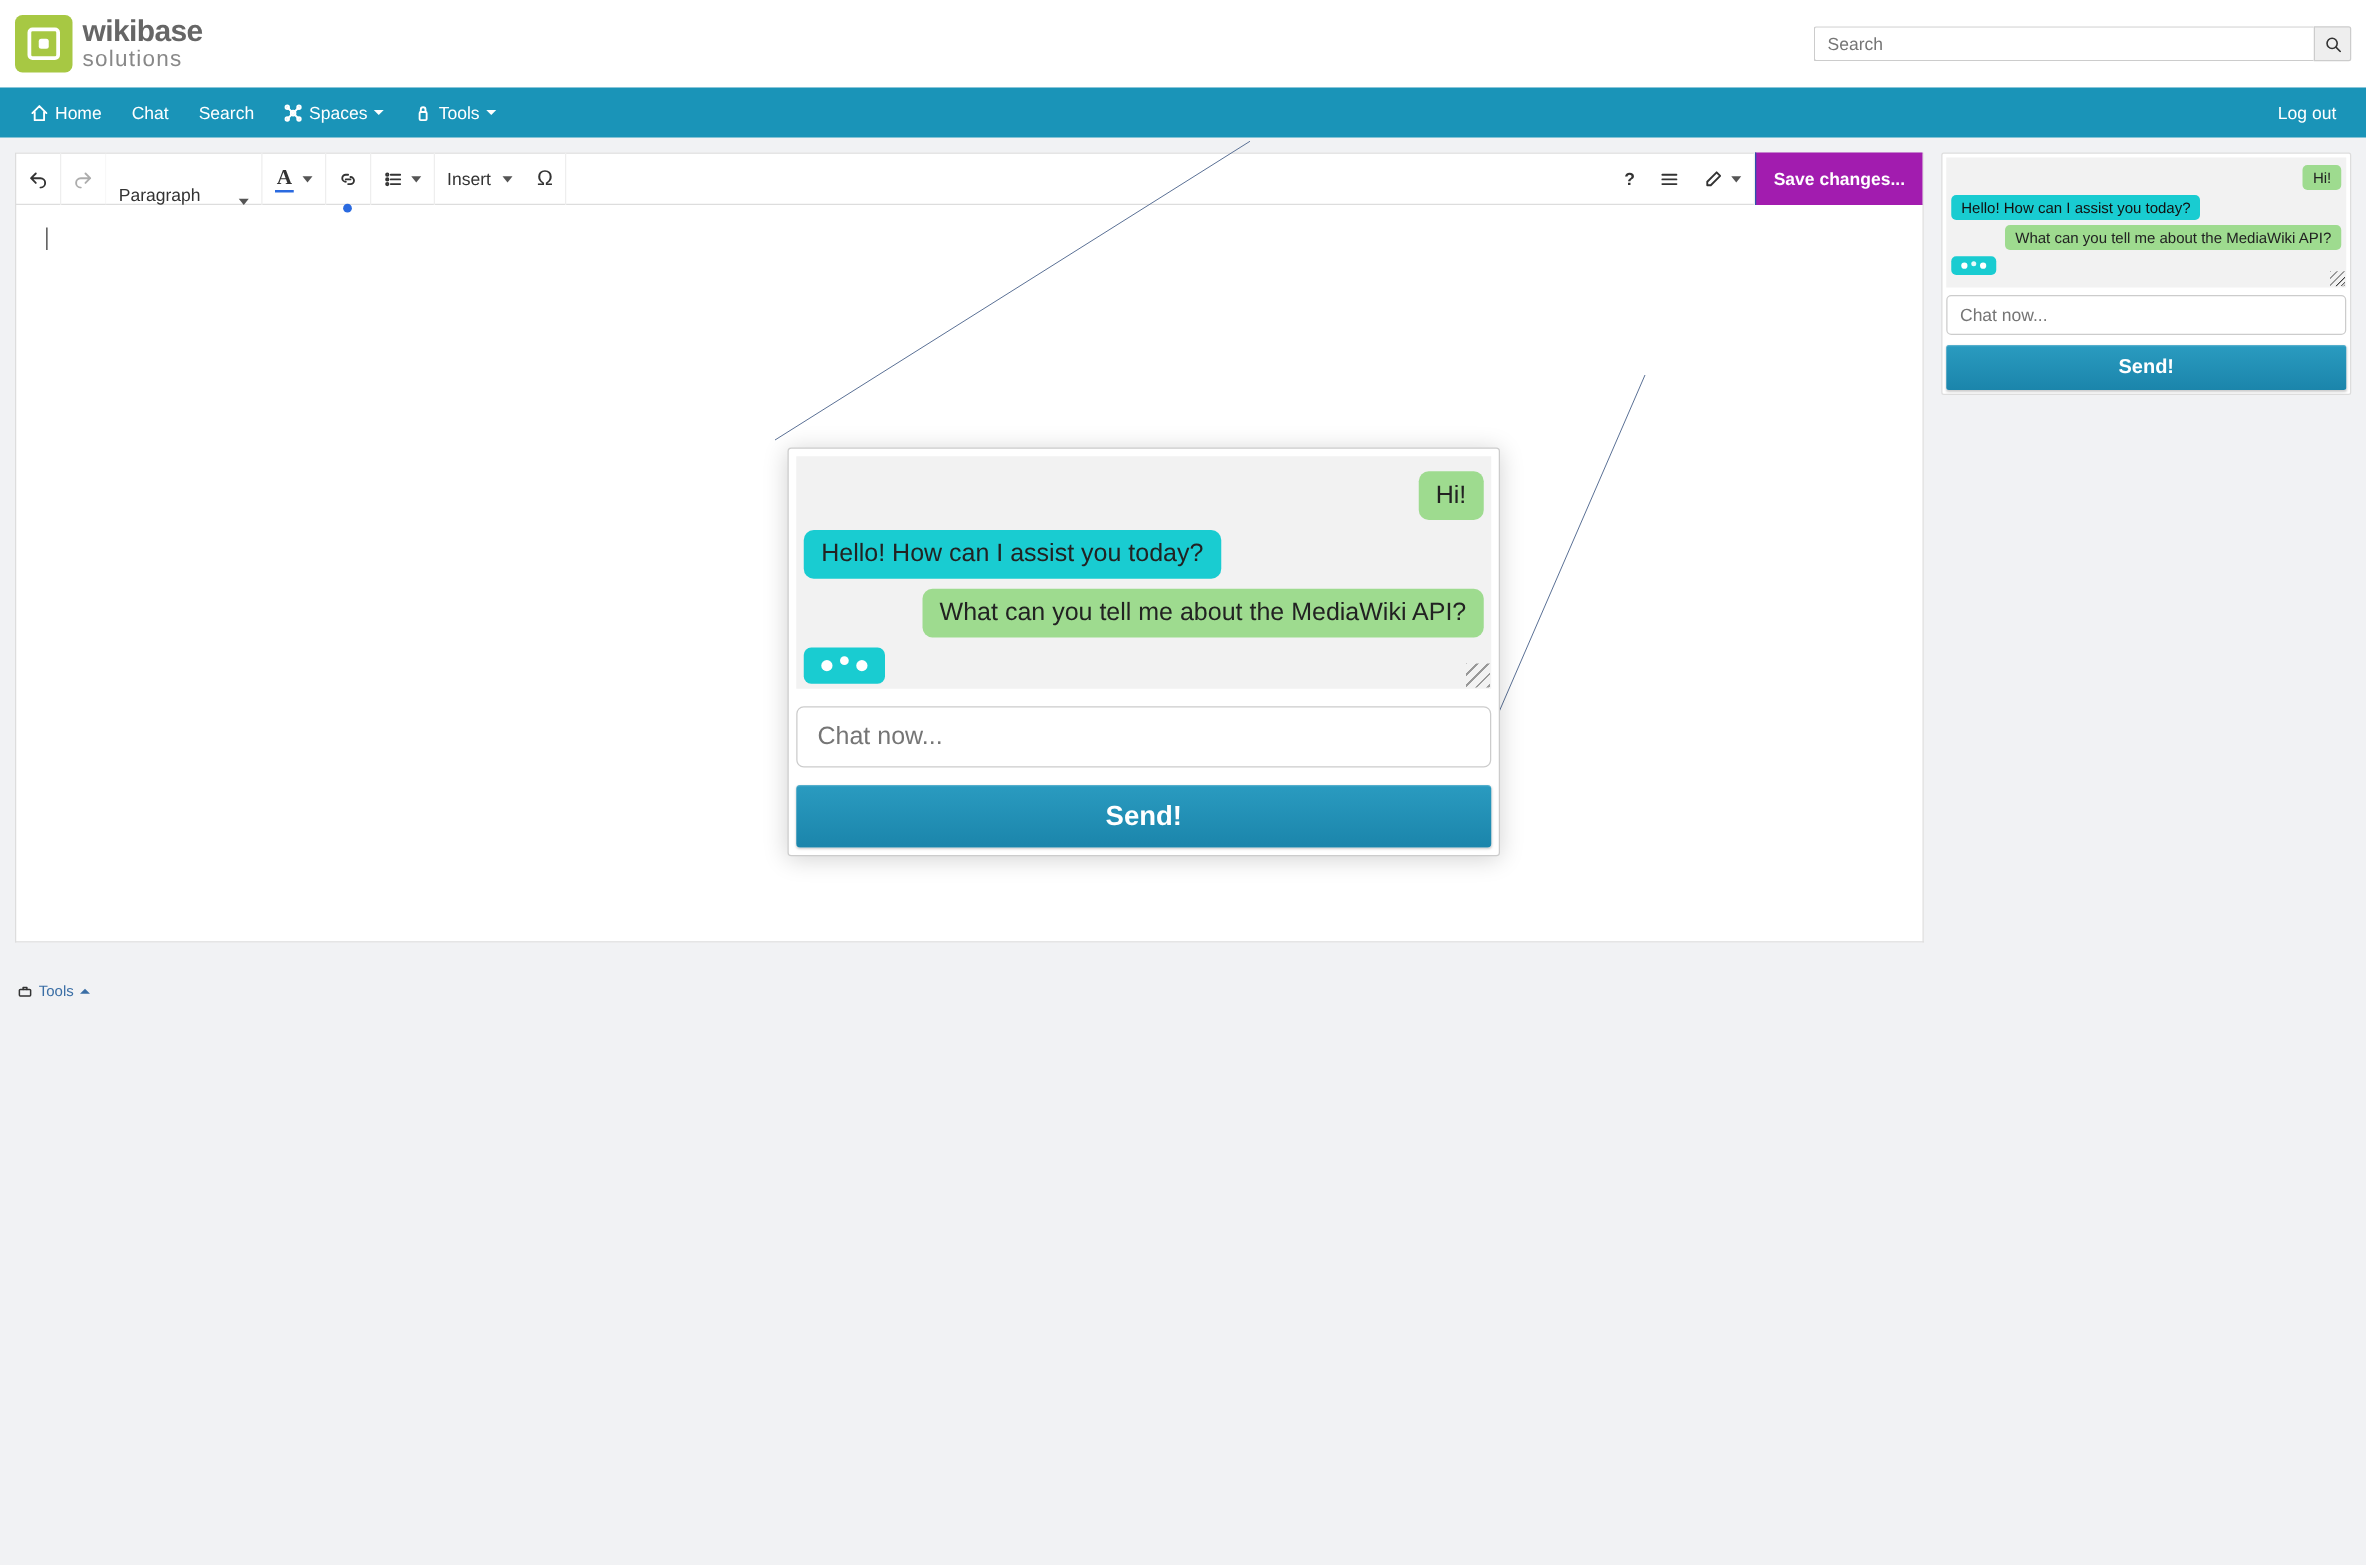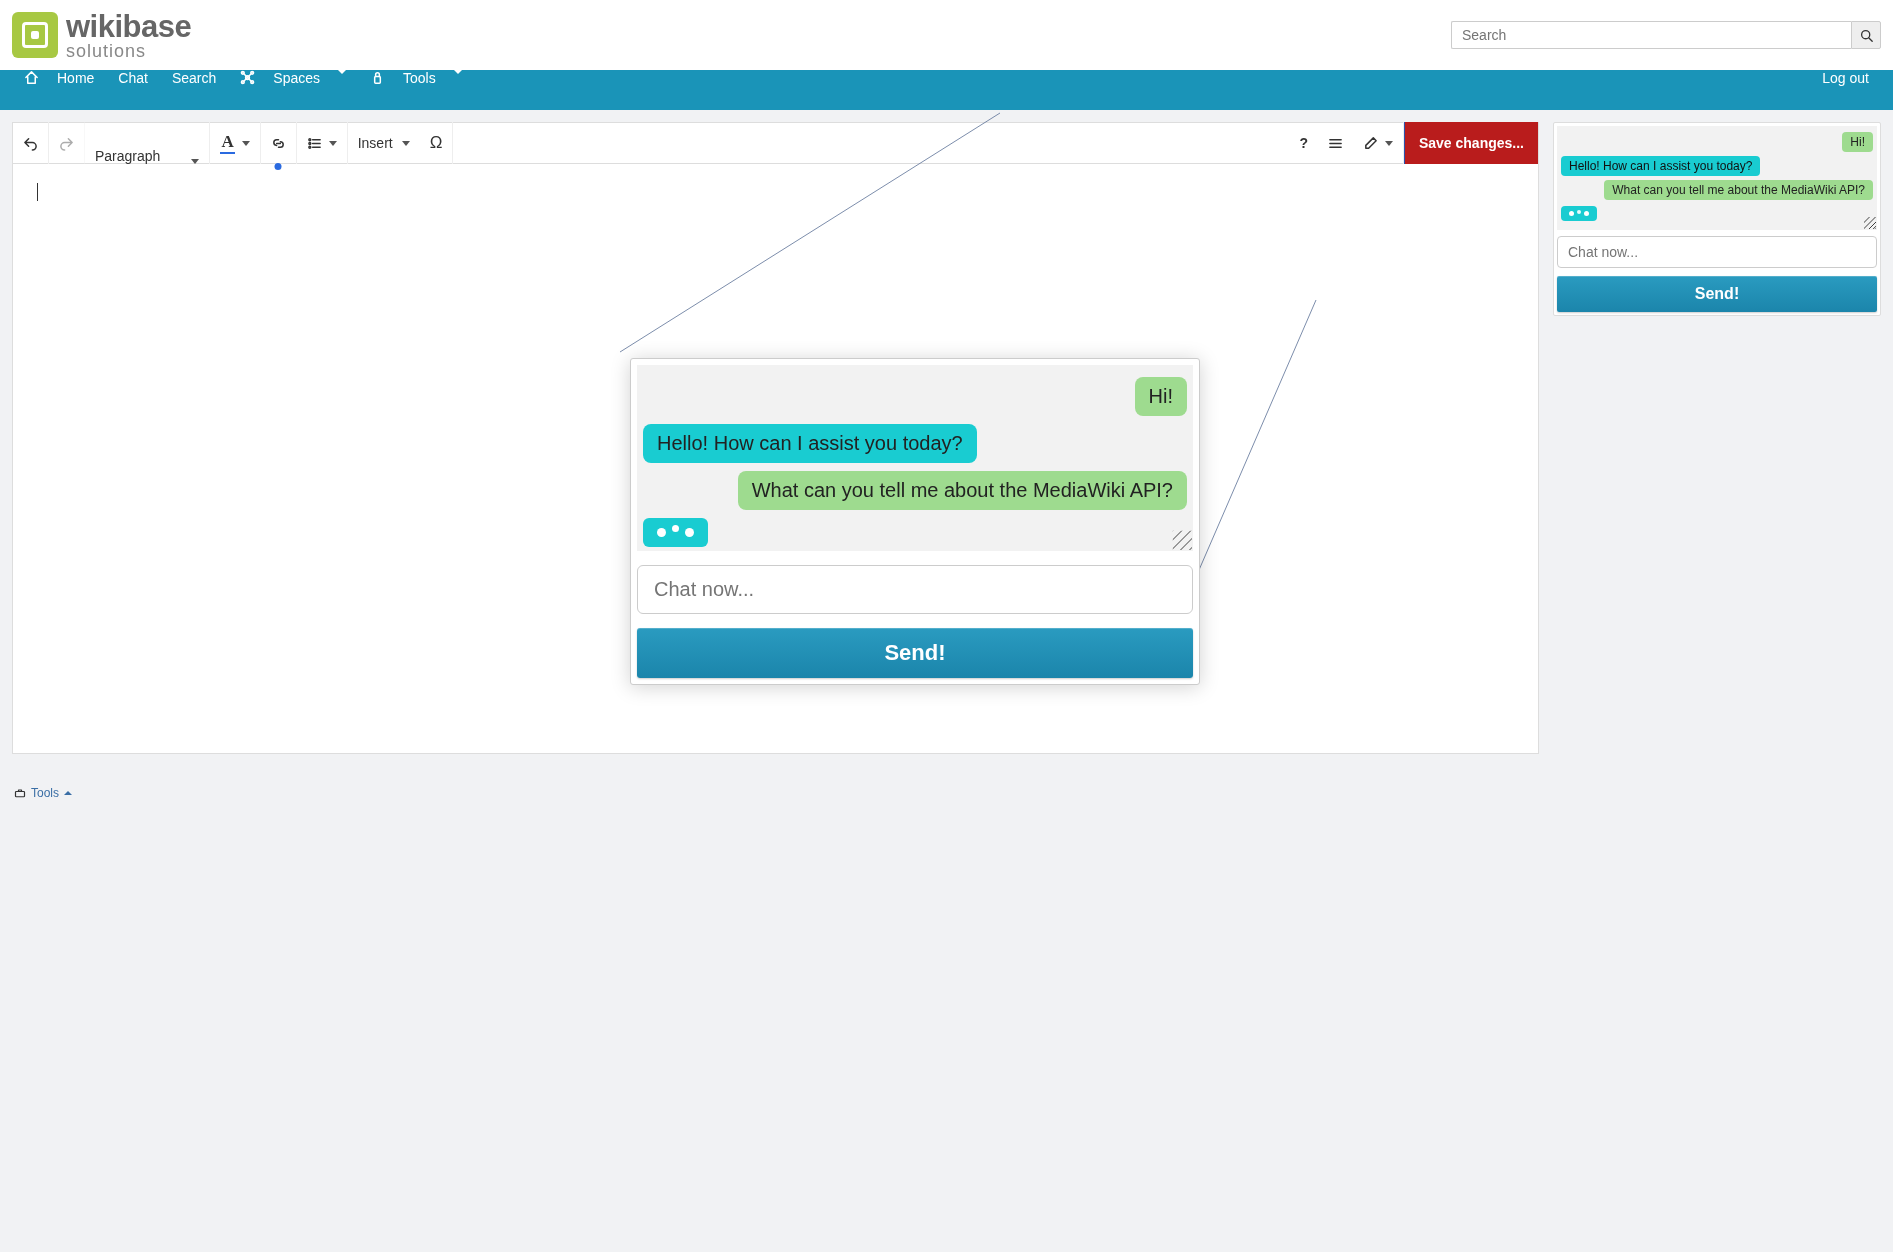--- a/index.html
+++ b/index.html
@@ -5,45 +5,45 @@
   * { box-sizing: border-box; margin: 0; padding: 0; }
   body { font-family: "Helvetica Neue", Arial, sans-serif; background: #f1f2f4; color: #333; }
   
   
   .top-header { background: #fff; display: flex; align-items: center; padding: 4px 12px; height: 70px; gap: 20px; }
   .logo-block { display: flex; align-items: center; gap: 8px; }
   .logo-sq { width: 46px; height: 46px; background: #a7c843; border-radius: 6px; display:flex; align-items:center; justify-content:center; }
   .logo-sq-inner { width:26px; height:26px; border:3px solid #fff; border-radius:4px; display:flex;align-items:center;justify-content:center;}
   .logo-sq-dot{width:8px;height:8px;background:#fff;border-radius:2px;}
   .logo-text { line-height:1; }
-  .logo-text .l1 { font-size:31px; color:#666; font-weight:600; letter-spacing:-0.5px;}
+  .logo-text .l1 { font-size:24px; color:#666; font-weight:600; letter-spacing:-0.5px;}
   .logo-text .l2 { font-size:18px; color:#888; font-weight:400; letter-spacing:1px;}
   .header-spacer { flex:1; }
   .search-stack { display:flex; flex-direction:column; gap:4px; width:430px; }
   .search-row { display:flex; }
   .search-row input { flex:1; border:1px solid #ccc; border-right:none; padding:5px 10px; font-size:14px; border-radius:2px 0 0 2px;}
   .search-row button { width:30px; border:1px solid #ccc; background:#eee; border-radius:0 2px 2px 0; display:flex;align-items:center;justify-content:center; cursor:pointer;}
   
   
   .navbar { background:#1a94b8; height:40px; display:flex; align-items:center; padding:0 12px; color:#fff; font-size:14px;}
-  .navbar .nav-item { padding:0 12px; display:flex; gap:18px; height:40px; cursor:pointer;}
+  .navbar .nav-item { padding:0 12px; display:flex; align-items:center; gap:5px; height:40px; cursor:pointer;}
   .nav-spacer{flex:1;}
   .caret{width:0;height:0;border-left:4px solid transparent;border-right:4px solid transparent;border-top:4px solid #fff;}
   
   
   .main-wrap { padding: 12px 12px 0 12px; display:flex; gap:14px; align-items:flex-start; position:relative;}
   .editor-col { flex:1; min-width:0; }
   .page-title { font-size:34px; font-weight:400; color:#111; padding: 12px 0 6px 0; border-bottom:1px solid #ddd; margin-bottom:28px;}
   
   .ve-toolbar { background:#fff; border:1px solid #ddd; display:flex; align-items:center; height:42px; font-size:14px; position:relative;}
   .tb-btn { padding:0 10px; height:42px; display:flex; align-items:center; gap:4px; cursor:pointer; border-right:1px solid #eee; position:relative;}
   .tb-btn.nosep{border-right:none;}
   .tb-select { padding:0 10px; height:42px; display:flex; align-items:flex-end; gap:28px; cursor:pointer; border-right:1px solid #eee; min-width:100px; justify-content:space-between;}
   .tb-spacer{flex:1;}
-  .tb-save { background:#b91c1c; color:#fff; font-weight:bold; padding:0 14px; height:42px; display:flex;align-items:center; cursor:pointer; font-size:14px; border-left:1px solid #2d52ab;}
+  .tb-save { background:#a21caf; color:#fff; font-weight:bold; padding:0 14px; height:42px; display:flex;align-items:center; cursor:pointer; font-size:14px; border-left:1px solid #2d52ab;}
   .chev{width:0;height:0;border-left:4px solid transparent;border-right:4px solid transparent;border-top:5px solid #555; margin-left:3px;}
   .editor-body { background:#fff; border:1px solid #ddd; border-top:none; height:590px; padding:18px 24px; font-size:16px;}
   .cursor-line{display:inline-block;width:1px;height:18px;background:#333;vertical-align:middle;}
   
   .blue-dot{ position:absolute; bottom:-6px; left:50%; transform:translateX(-50%); width:7px;height:7px;border-radius:50%;background:#2a6ae0;}
   
   
   .chat-sidebar { width:328px; background:#fff; border:1px solid #ddd; padding:3px 3px; border-radius:2px; position:relative;}
   .chat-log { background:#f2f2f2; height:104px; padding:4px; position:relative; overflow:hidden; resize:both;}
   .bubble { display:inline-block; padding:3px 8px; border-radius:4px; font-size:12px; color:#222; margin:2px 0;}

